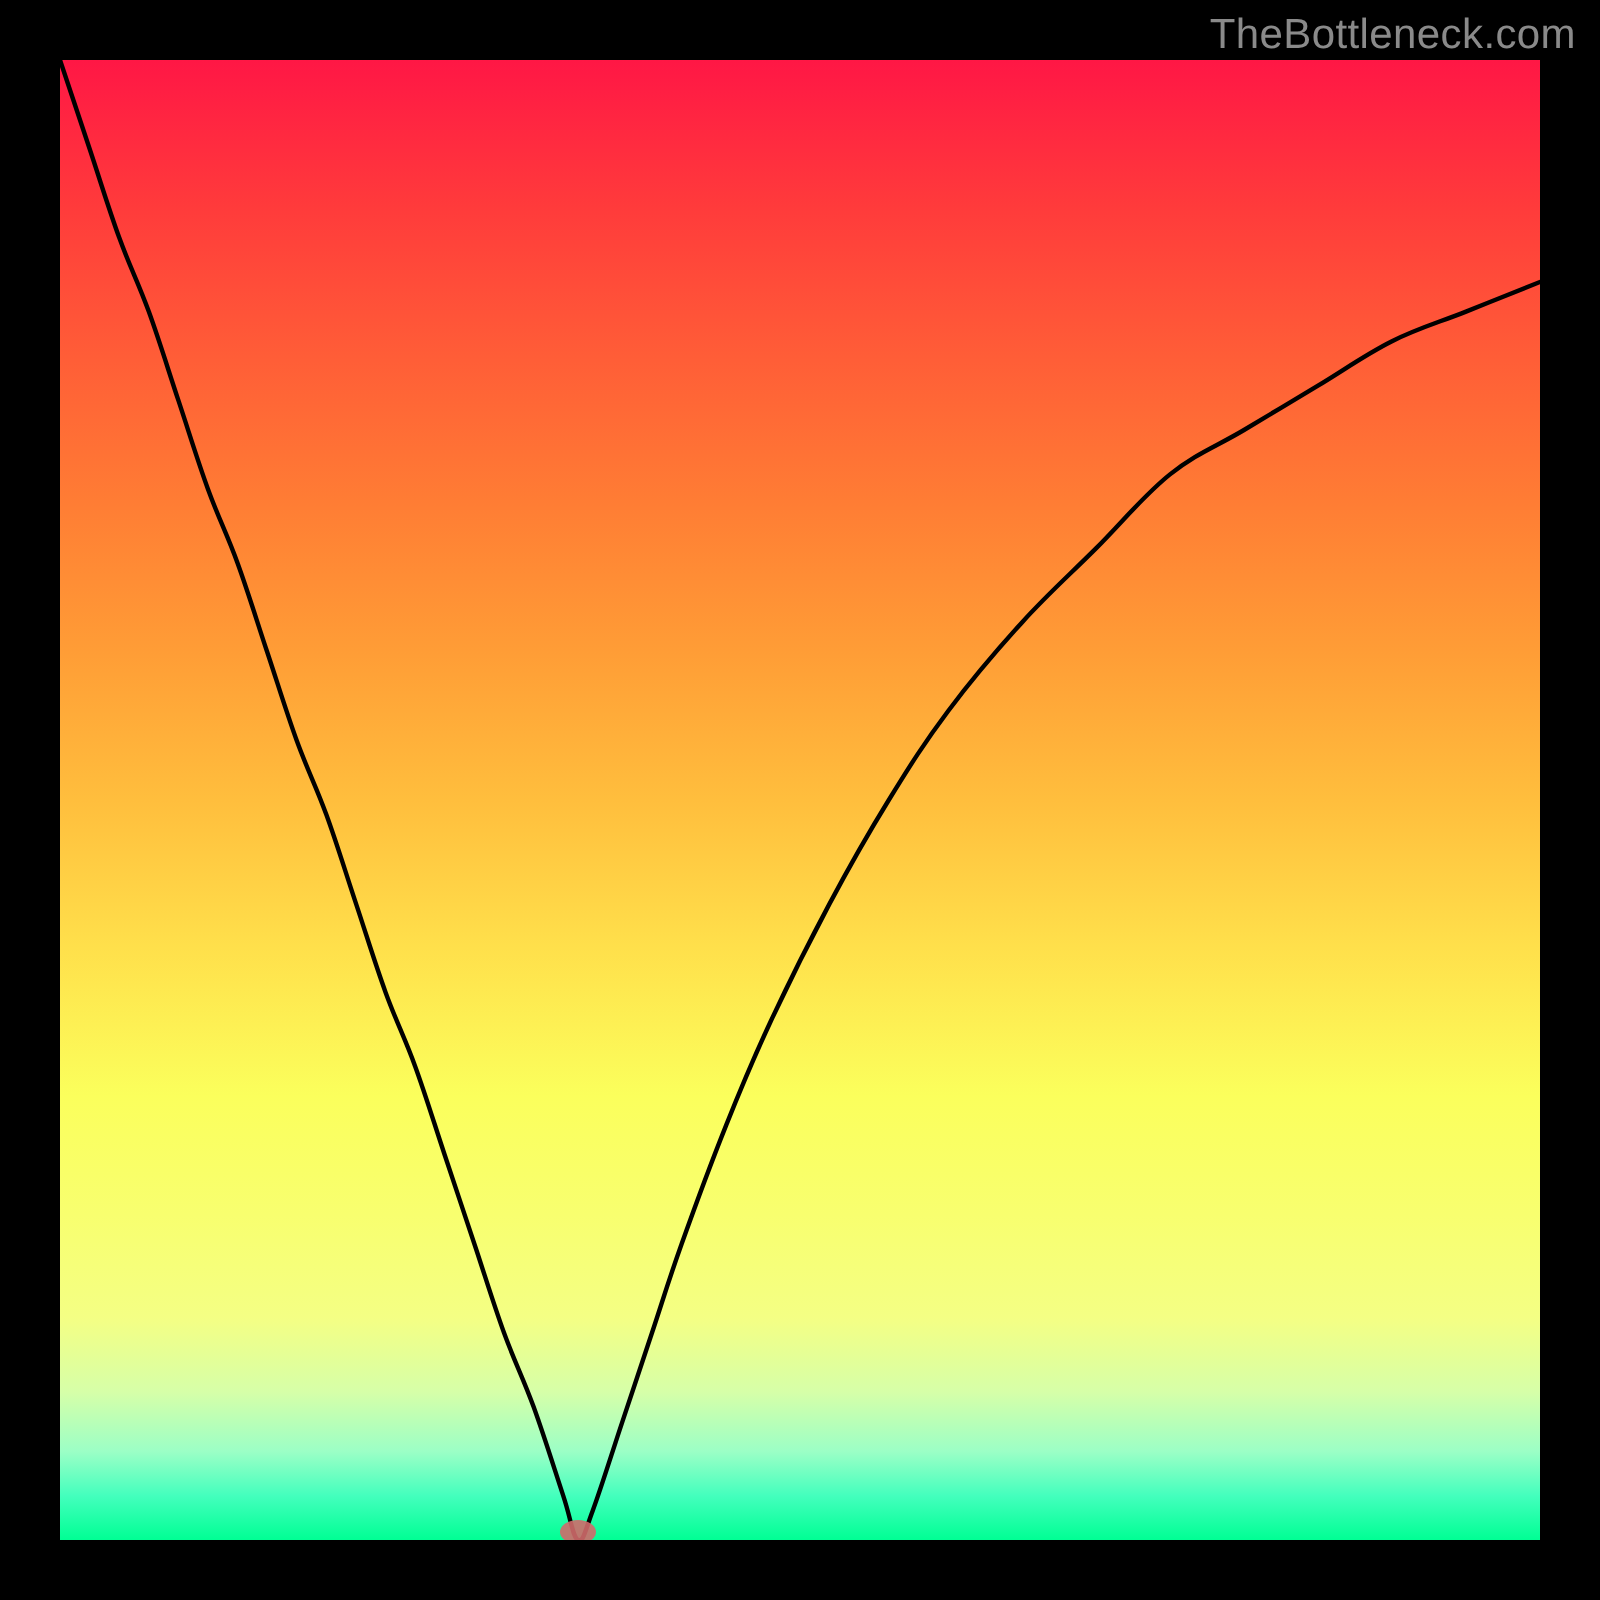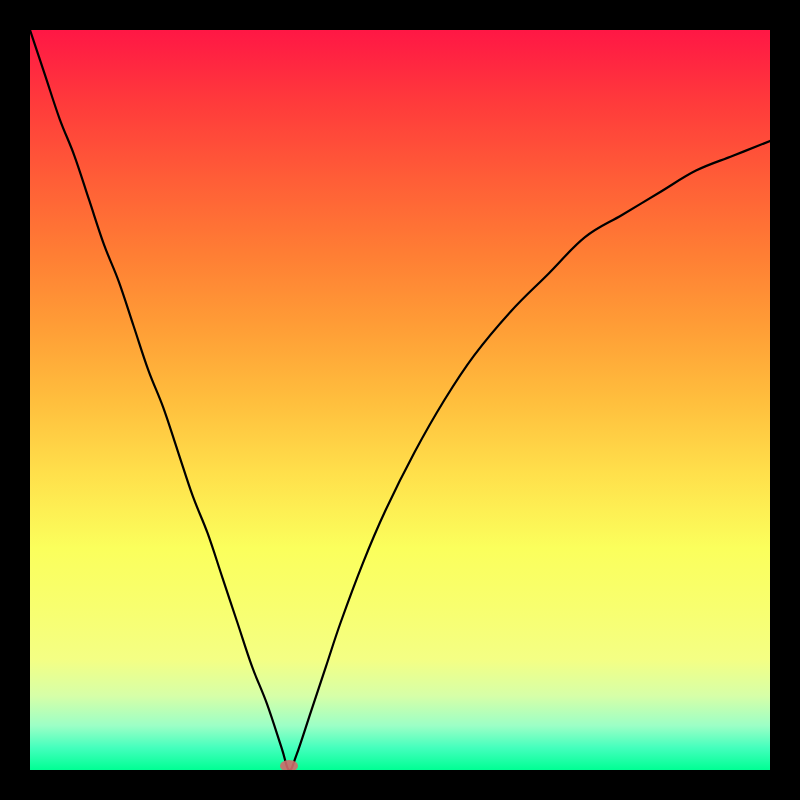--- a/index.html
+++ b/index.html
@@ -53,13 +53,14 @@
 </head>
 <body>
 
 <div class="frame">
   <div class="plot-area">
     <svg class="curve-svg" viewBox="0 0 740 740" preserveAspectRatio="none">
       <path fill="none" stroke="#000000" stroke-width="2.2" stroke-linecap="round" d="M 0.00 0.00 C 2.66 7.99, 9.47 28.42, 14.80 44.40 C 20.13 60.38, 24.27 74.15, 29.60 88.80 C 34.93 103.45, 39.07 111.15, 44.40 125.80 C 49.73 140.45, 53.87 154.22, 59.20 170.20 C 64.53 186.18, 68.67 199.95, 74.00 214.60 C 79.33 229.25, 83.47 236.95, 88.80 251.60 C 94.13 266.25, 98.27 280.02, 103.60 296.00 C 108.93 311.98, 113.07 325.75, 118.40 340.40 C 123.73 355.05, 127.87 362.75, 133.20 377.40 C 138.53 392.05, 142.67 405.82, 148.00 421.80 C 153.33 437.78, 157.47 451.55, 162.80 466.20 C 168.13 480.85, 172.27 488.55, 177.60 503.20 C 182.93 517.85, 187.07 531.62, 192.40 547.60 C 197.73 563.58, 201.87 576.02, 207.20 592.00 C 212.53 607.98, 216.67 621.75, 222.00 636.40 C 227.33 651.05, 231.47 658.75, 236.80 673.40 C 242.13 688.05, 247.60 705.81, 251.60 717.80 C 255.60 729.79, 256.34 738.67, 259.00 740.00 C 261.66 741.33, 262.40 735.86, 266.40 725.20 C 270.40 714.54, 275.87 696.78, 281.20 680.80 C 286.53 664.82, 290.67 652.38, 296.00 636.40 C 301.33 620.42, 304.14 610.65, 310.80 592.00 C 317.46 573.35, 325.01 552.78, 333.00 532.80 C 340.99 512.82, 345.88 500.98, 355.20 481.00 C 364.52 461.02, 374.14 441.78, 384.80 421.80 C 395.46 401.82, 403.74 387.32, 414.40 370.00 C 425.06 352.68, 432.01 341.58, 444.00 325.60 C 455.99 309.62, 467.68 295.85, 481.00 281.20 C 494.32 266.55, 504.68 257.52, 518.00 244.20 C 531.32 230.88, 541.68 217.86, 555.00 207.20 C 568.32 196.54, 578.68 192.99, 592.00 185.00 C 605.32 177.01, 615.68 170.79, 629.00 162.80 C 642.32 154.81, 652.68 147.26, 666.00 140.60 C 679.32 133.94, 689.68 131.13, 703.00 125.80 C 716.32 120.47, 733.34 113.66, 740.00 111.00"></path>
       <ellipse rx="9" ry="6" fill="#d06a6a" opacity="0.9" cx="259.00" cy="736.00"></ellipse>
     </svg>
   </div>
+  <div class="watermark">TheBottleneck.com</div>
 </div>
 
 </body></html>

